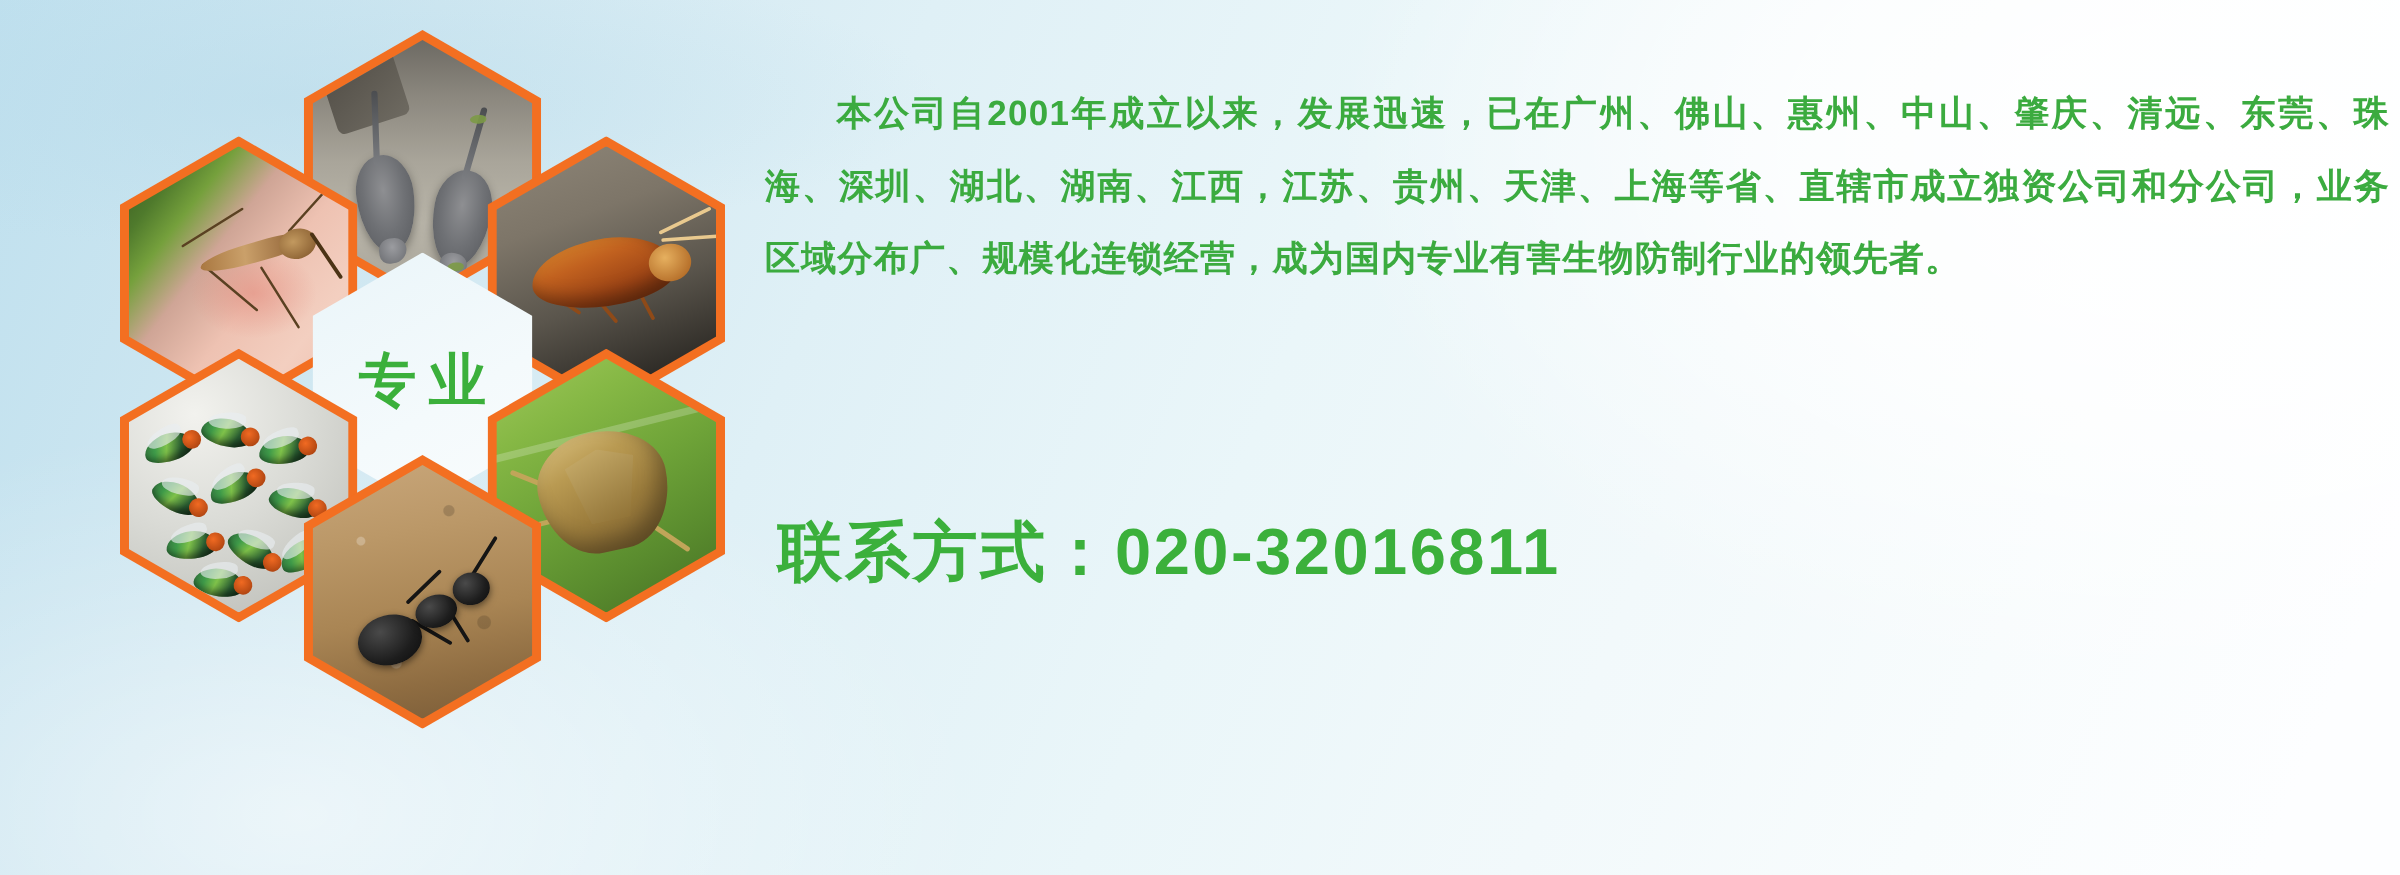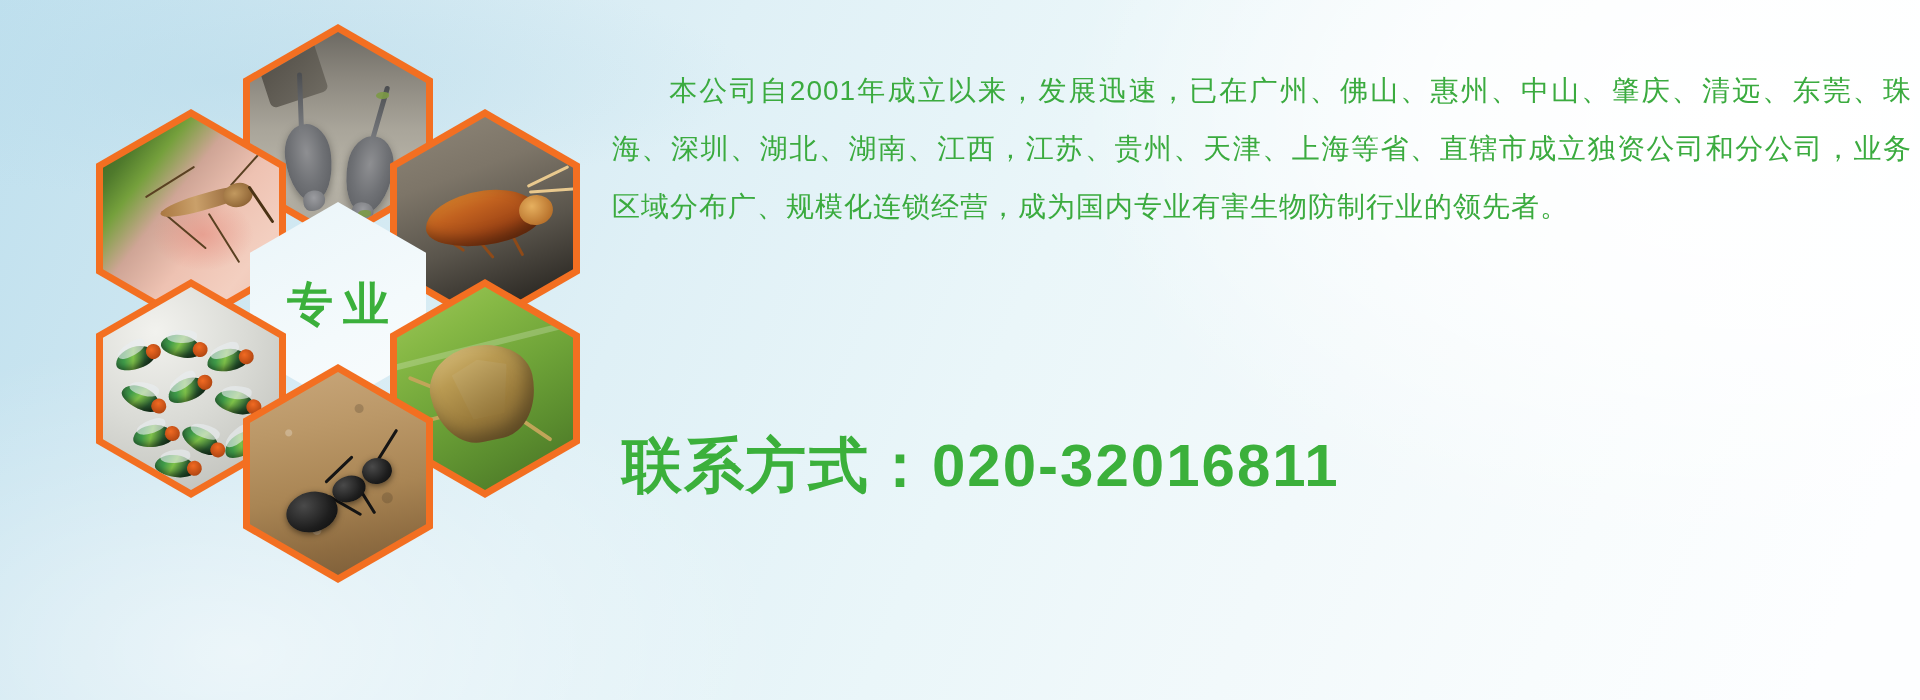--- a/index.html
+++ b/index.html
@@ -342,37 +342,37 @@
   #content {
     position: absolute;
     left: 612px;
     top: 34px;
     width: 1300px;
   }
   #intro {
     color: #3bab3f;
     font-size: 28px;
     line-height: 58px;
-    font-weight: normal;
+    font-weight: bold;
     text-align: justify;
     text-justify: inter-ideograph;
     letter-spacing: 1px;
   }
   #intro .indent { display: inline-block; width: 56px; }
 
   #contact {
     position: absolute;
     left: 622px;
     top: 405px;
     width: 1200px;
     color: #3bb03b;
     font-weight: bold;
     line-height: 74px;
   }
-  .contact-line-1 { font-size: 60px; letter-spacing: 2px; margin-top: 24px; }
+  .contact-line-1 { font-size: 52px; letter-spacing: 2px; }
   .contact-line-2 { font-size: 52px; letter-spacing: 2px; padding-left: 282px; }
 </style>
 </head>
 <body>
 
 <div id="banner">
 
   <div id="bg-sweep-left"></div>
   <div id="bg-sweep-top"></div>
 

